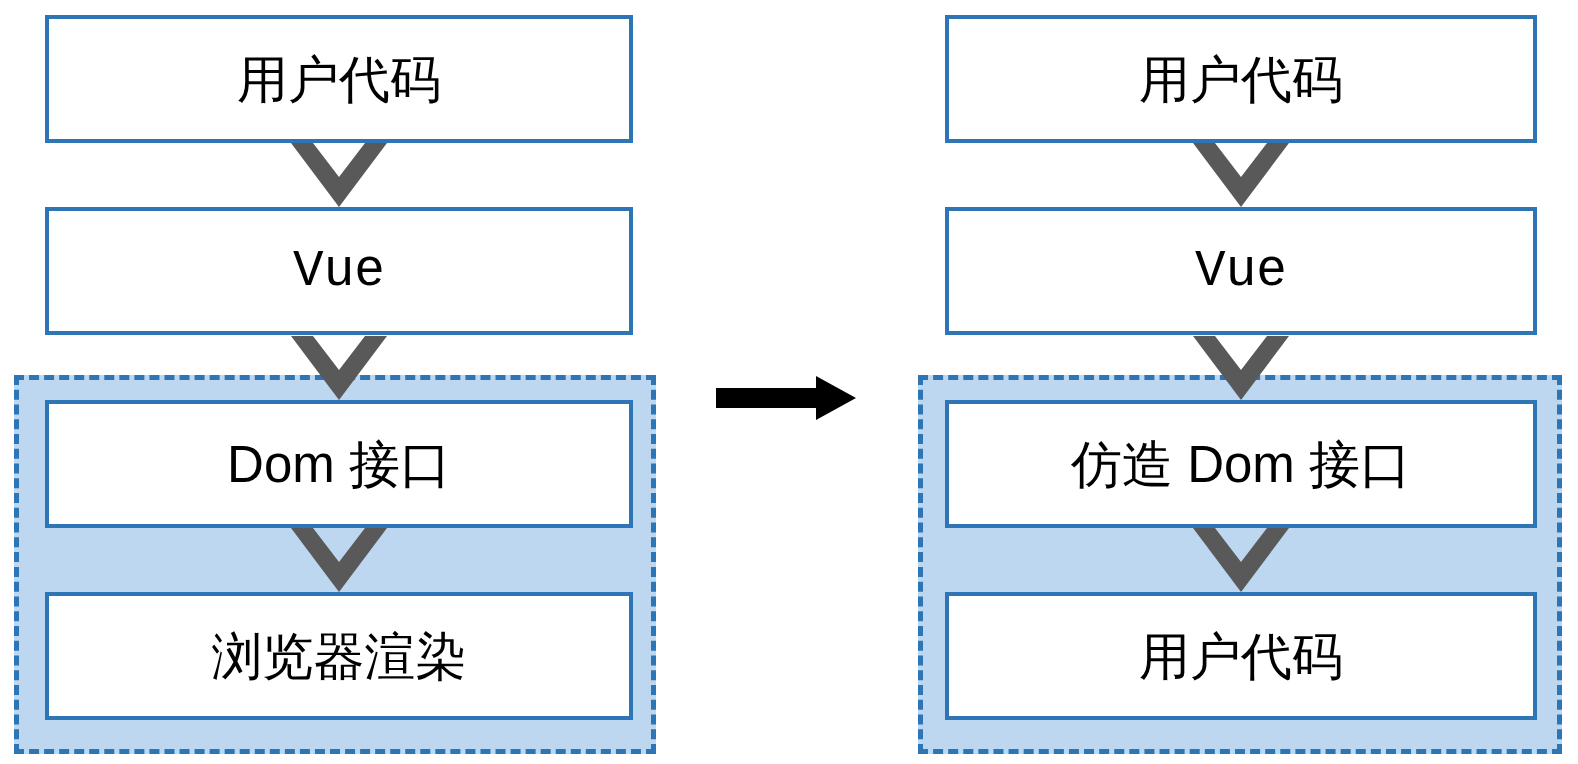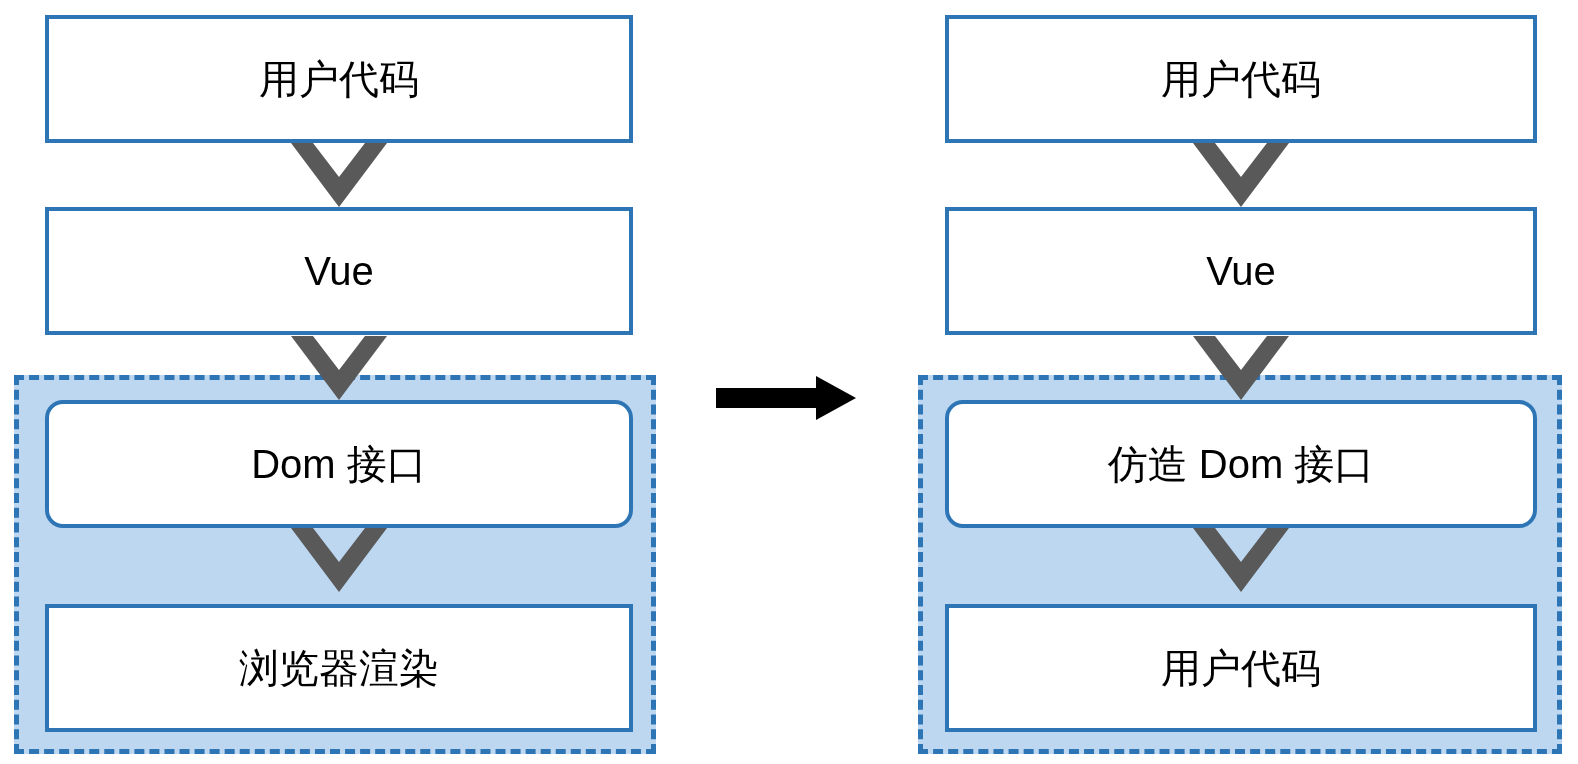--- a/index.html
+++ b/index.html
@@ -26,21 +26,21 @@
   .node-box {
     position: absolute;
     box-sizing: border-box;
     background: #ffffff;
     border: 4px solid #2E75B6;
     display: flex;
     align-items: center;
     justify-content: center;
   }
   .node-label {
-    font-size: 40px;
+    font-size: 51px;
     line-height: 1;
     color: #000000;
     white-space: nowrap;
     letter-spacing: 0px;
   }
 
   
   .dashed-group {
     position: absolute;
     box-sizing: border-box;
@@ -65,23 +65,23 @@
   .transition-arrow svg { display: block; width: 100%; height: 100%; }
 
   
   .col-left .node-box  { left: 45px;  width: 588px; }
   .col-left .chevron   { left: 291px; }
   
   .col-right .node-box { left: 945px; width: 592px; }
   .col-right .chevron  { left: 1193px; }
 
   .row1 { top: 15px;  height: 128px; }
-  .row2 { top: 207px; height: 128px; }
-  .row3 { top: 400px; height: 128px; border-radius: 18px; }
-  .row4 { top: 592px; height: 128px; margin-top: 12px; }
+  .row2 { top: 207px; height: 128px; font-family: Liberation Mono, monospace; }
+  .row3 { top: 400px; height: 128px; }
+  .row4 { top: 592px; height: 128px; }
 
   .chev1 { top: 143px; }
   .chev2 { top: 336px; }
   .chev3 { top: 528px; }
 
   .group-left  { left: 14px;  top: 375px; width: 642px; height: 379px; }
   .group-right { left: 918px; top: 375px; width: 644px; height: 379px; }
 
   .arrow-mid { left: 716px; top: 376px; }
 </style>

